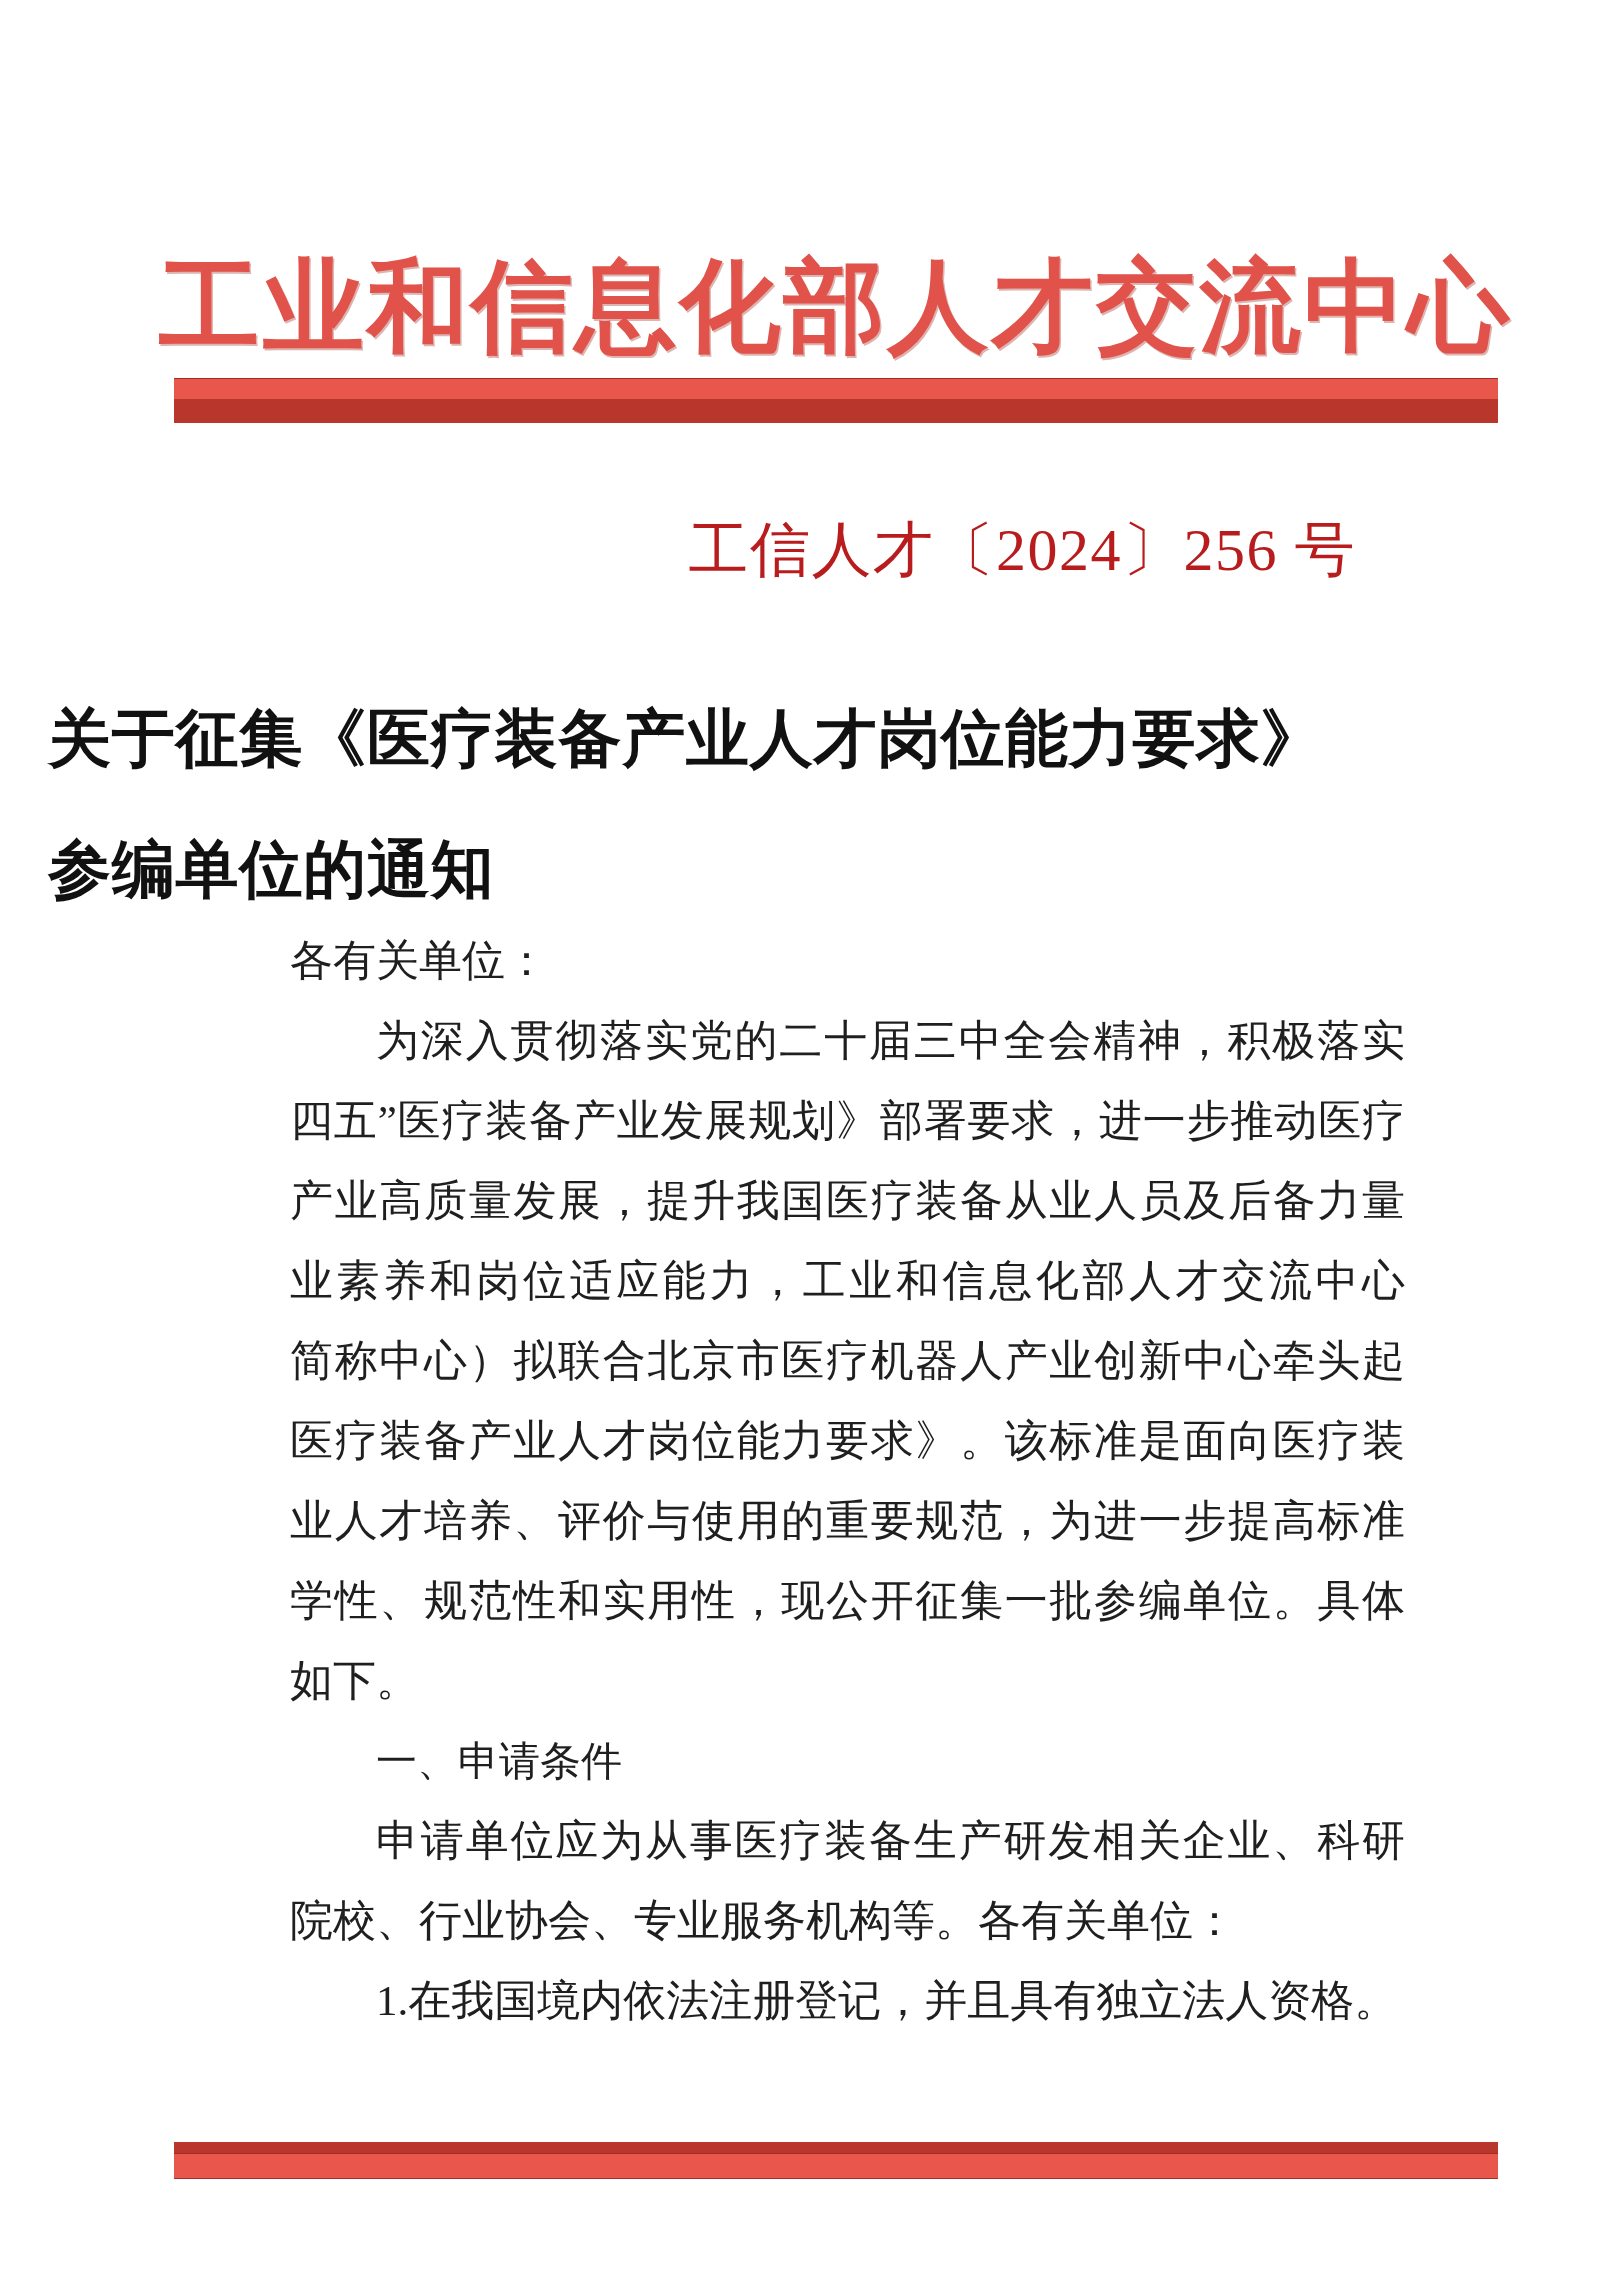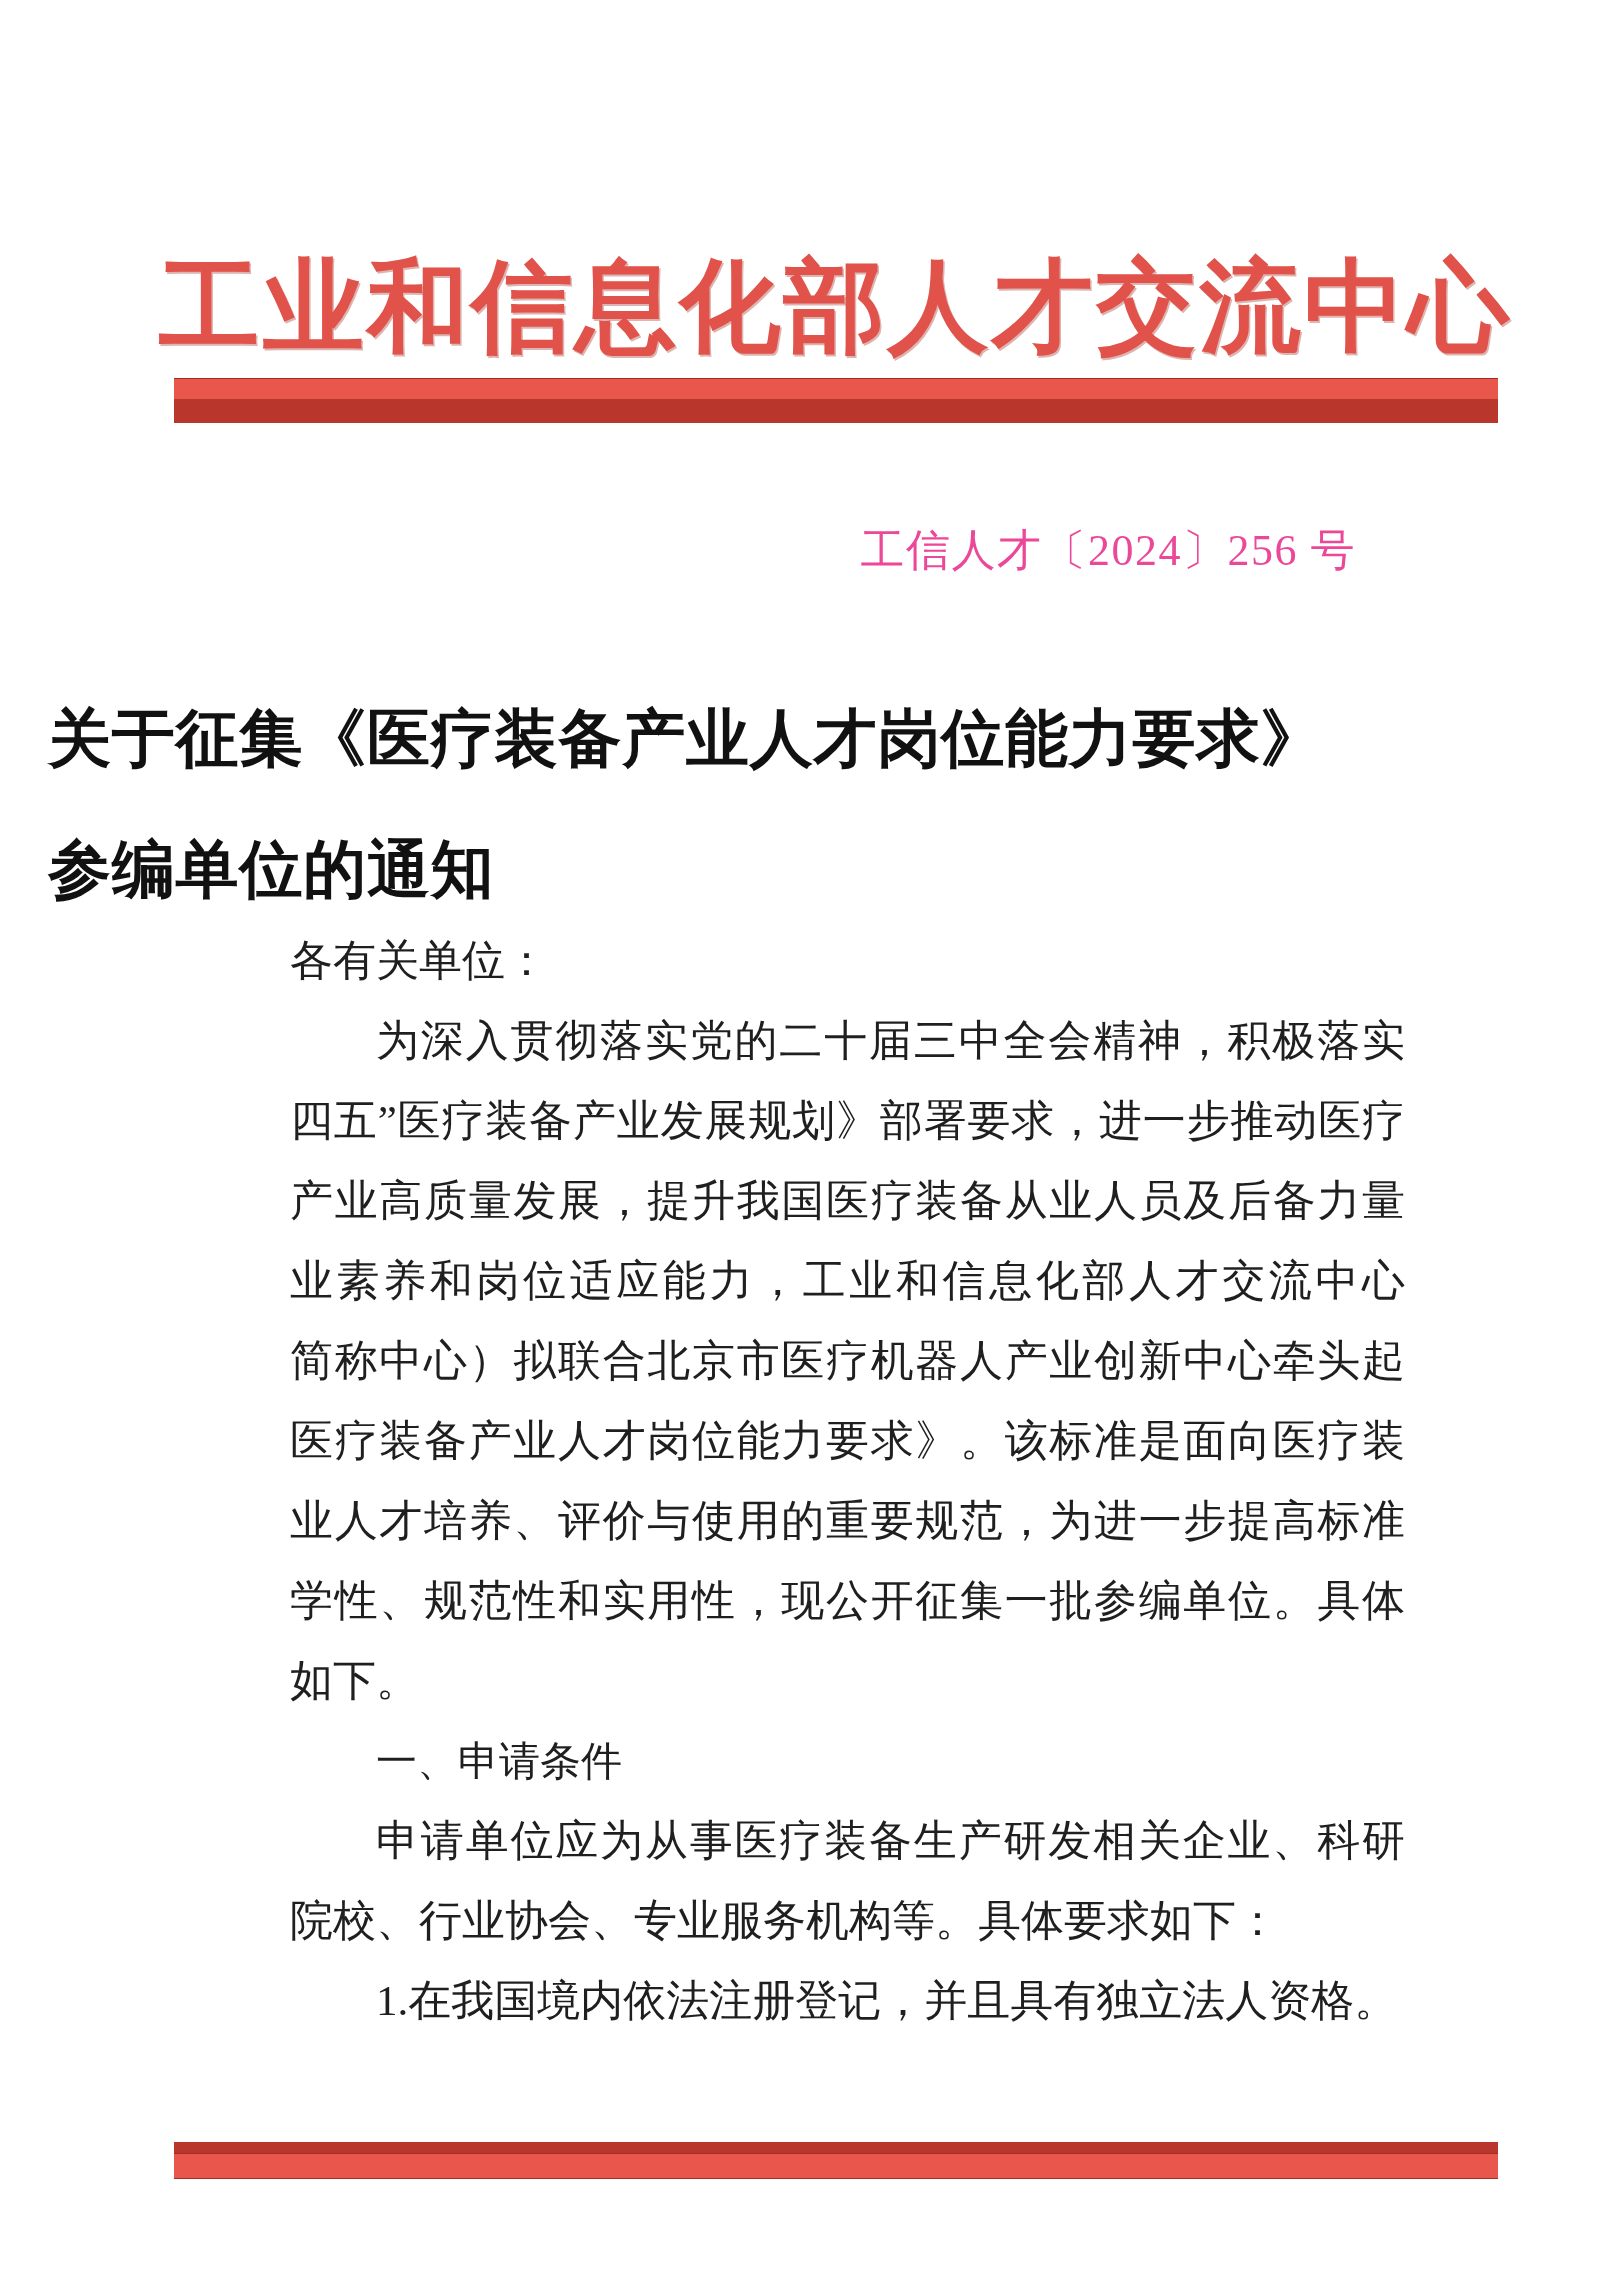--- a/index.html
+++ b/index.html
@@ -34,23 +34,23 @@
     top:354px;height:12.3px;
     background:var(--red-line-fill);
     border-top:1.5px solid var(--red-line-edge);
     border-bottom:1.5px solid var(--red-line-edge);
   }
   .rule-thin-top{
     top:375px;height:4.6px;
     background:var(--red-thin-line);
   }
   .doc-number{
-    position:absolute;top:489px;right:279px;
-    font-size:44px;line-height:1.2;
-    color:#ec4899;
+    position:absolute;top:478px;right:279px;
+    font-size:60px;line-height:1.2;
+    color:#b91c1c;
     letter-spacing:1.5px;
     white-space:nowrap;
   }
   .doc-title{
     position:absolute;top:638px;left:0;right:0;
     font-weight:700;
     font-size:63px;line-height:107px;
     color:#111111;
     letter-spacing:0.8px;
   }
@@ -109,21 +109,21 @@
     <div class="line just">四五”医疗装备产业发展规划》部署要求，进一步推动医疗装备</div>
     <div class="line just">产业高质量发展，提升我国医疗装备从业人员及后备力量的专</div>
     <div class="line just">业素养和岗位适应能力，工业和信息化部人才交流中心（以下</div>
     <div class="line just">简称中心）拟联合北京市医疗机器人产业创新中心牵头起草《</div>
     <div class="line just">医疗装备产业人才岗位能力要求》。该标准是面向医疗装备产</div>
     <div class="line just">业人才培养、评价与使用的重要规范，为进一步提高标准的科</div>
     <div class="line just">学性、规范性和实用性，现公开征集一批参编单位。具体通知</div>
     <div class="line">如下。</div>
     <div class="line heading indent">一、申请条件</div>
     <div class="line indent just">申请单位应为从事医疗装备生产研发相关企业、科研院所、</div>
-    <div class="line">院校、行业协会、专业服务机构等。具体要求如下：</div>
+    <div class="line">院校、行业协会、专业服务机构等。各有关单位：</div>
     <div class="line indent">1.在我国境内依法注册登记，并且具有独立法人资格。</div>
   </div>
 
   <div class="rule rule-thin-bottom"></div>
   <div class="rule rule-thick-bottom"></div>
 
 </div>
 
 
 </body></html>

